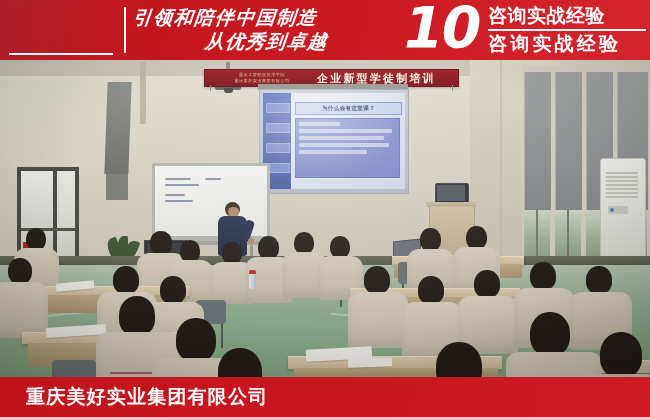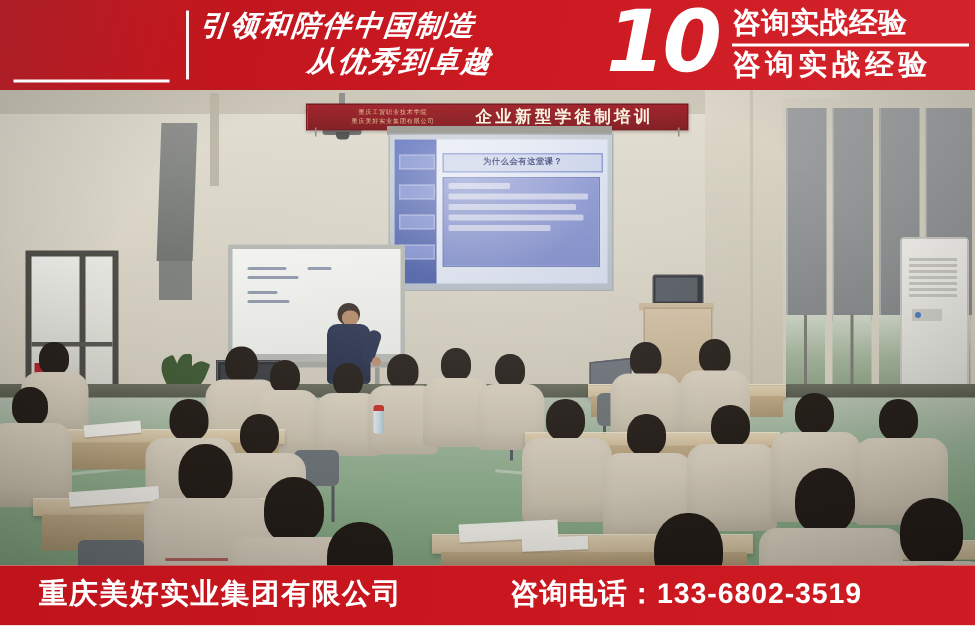--- a/index.html
+++ b/index.html
@@ -511,16 +511,15 @@
       <div class="stu-body" style="left:578px;top:314px;width:80px;height:66px"></div>
     </div>
 
     <div class="paper" style="left:348px;top:298px;width:44px;height:9px;transform:rotate(-2deg)"></div>
 
     <div class="photo-grade"></div>
   </div>
 
   <div class="footer">
     <div class="foot-l">重庆美好实业集团有限公司</div>
-    <div class="foot-r">咨询电话：133-6802-3519</div>
   </div>
 
 </div>
 
 </body></html>

